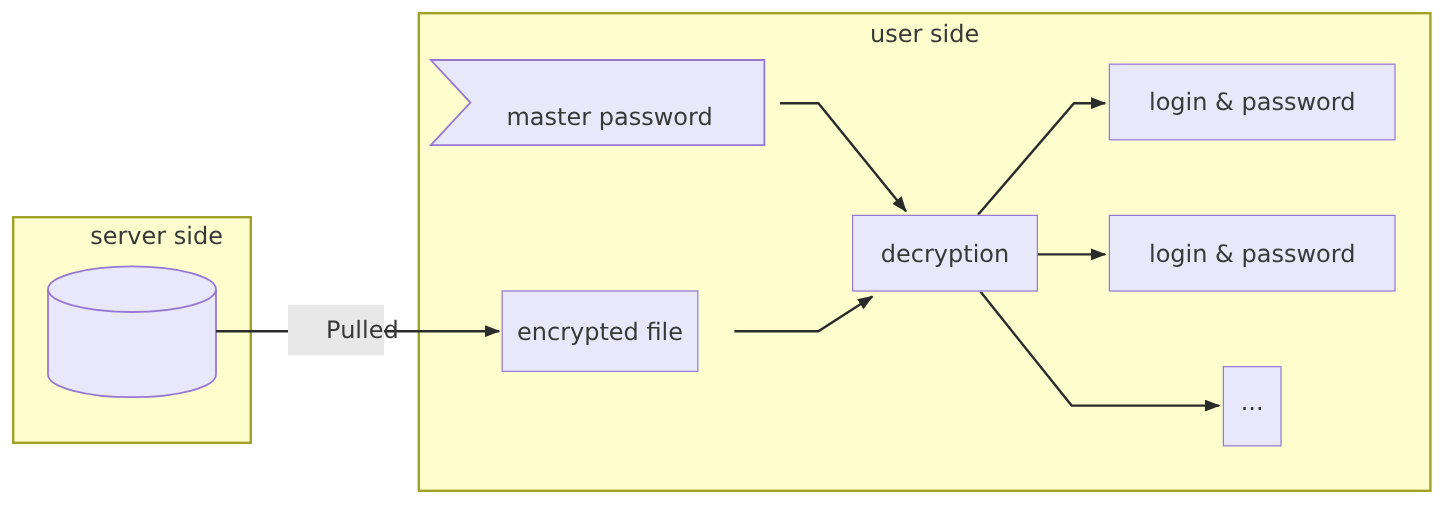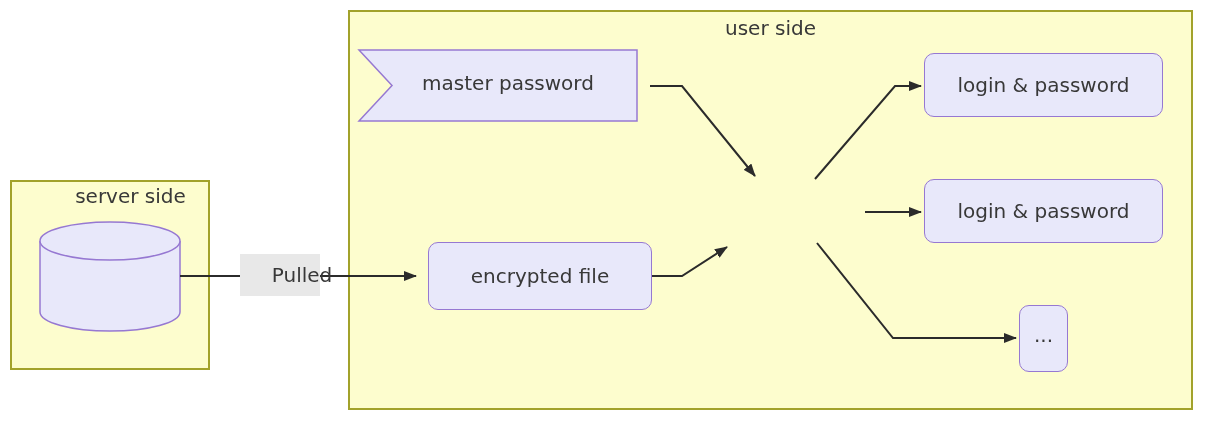--- a/index.html
+++ b/index.html
@@ -31,21 +31,21 @@
   }
   .node{
     position:absolute;
     background:var(--node-fill,#E8E8FA);
     border:1.5px solid var(--node-border,#9678D2);
     display:flex;align-items:center;justify-content:center;
     font-size:20px;
     z-index:2;
     white-space:nowrap;
   }
-  .rounded{border-radius:10px;}
+  .rounded{border-radius:0;}
   .shape-label{
     position:absolute;
     display:flex;align-items:center;justify-content:center;
     font-size:20px;
     z-index:2;
     white-space:nowrap;
   }
   .edge-label{
     position:absolute;
     background:var(--edge-label-bg,#E8E8E8);
@@ -80,22 +80,23 @@
     <polygon points="359,50 637,50 637,121 359,121 392,85.5" fill="#E8E8FA" stroke="#9678D2" stroke-width="1.5"></polygon>
 
     <polyline points="180,276 416,276" fill="none" stroke="#2B2B2B" stroke-width="2" marker-end="url(#arrowhead)"></polyline>
     <polyline points="650,86 682,86 755,176" fill="none" stroke="#2B2B2B" stroke-width="2" marker-end="url(#arrowhead)"></polyline>
     <polyline points="612,276 682,276 727,247" fill="none" stroke="#2B2B2B" stroke-width="2" marker-end="url(#arrowhead)"></polyline>
     <polyline points="815,179 895,86 921,86" fill="none" stroke="#2B2B2B" stroke-width="2" marker-end="url(#arrowhead)"></polyline>
     <polyline points="865,212 921,212" fill="none" stroke="#2B2B2B" stroke-width="2" marker-end="url(#arrowhead)"></polyline>
     <polyline points="817,243 893,338 1016,338" fill="none" stroke="#2B2B2B" stroke-width="2" marker-end="url(#arrowhead)"></polyline>
   </svg>
 
-  <div class="shape-label" style="left:378px;top:48px;width:260px;height:69px;">master password</div>
+  <div class="shape-label" style="left:378px;top:62px;width:260px;height:69px;">master password</div>
 
   <div class="edge-label" style="left:240px;top:254px;width:80px;height:42px;padding-left:44px;">Pulled</div>
 
-  <div class="node rounded" style="left:428px;top:242px;width:224px;height:68px;text-align:right;">encrypted file</div>
+  <div class="node rounded" style="left:418px;top:242px;width:164px;height:68px;text-align:right;">encrypted file</div>
+  <div class="node" style="left:710px;top:179px;width:155px;height:64px;">decryption</div>
   <div class="node rounded" style="left:924px;top:53px;width:239px;height:64px;">login &amp; password</div>
   <div class="node rounded" style="left:924px;top:179px;width:239px;height:64px;">login &amp; password</div>
   <div class="node rounded" style="left:1019px;top:305px;width:49px;height:67px;padding-bottom:8px;">...</div>
 
 </div>
 
 </body></html>

